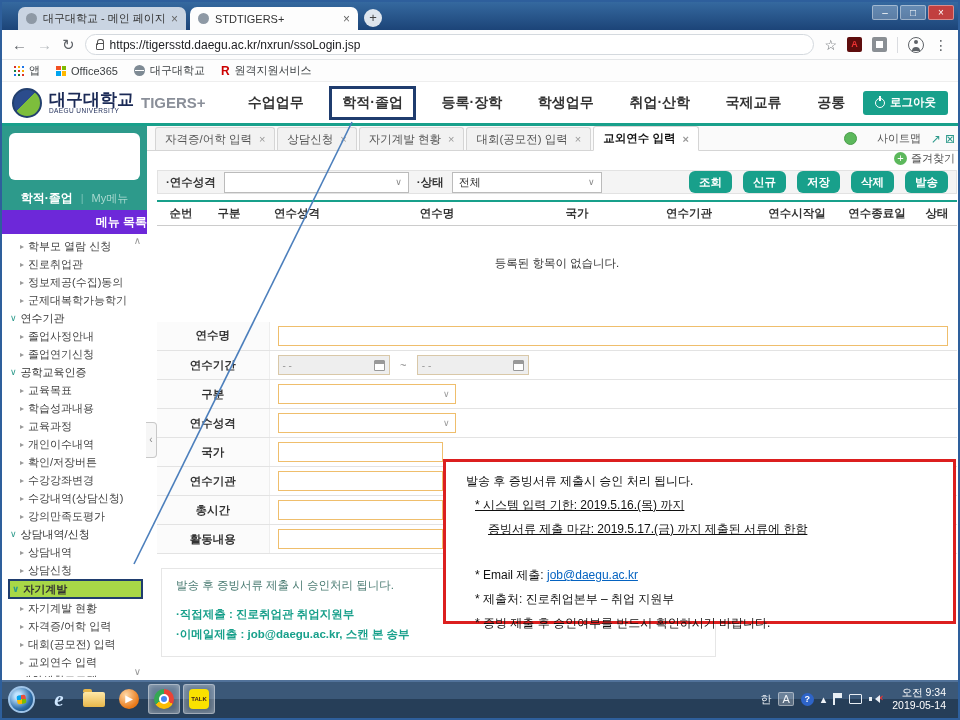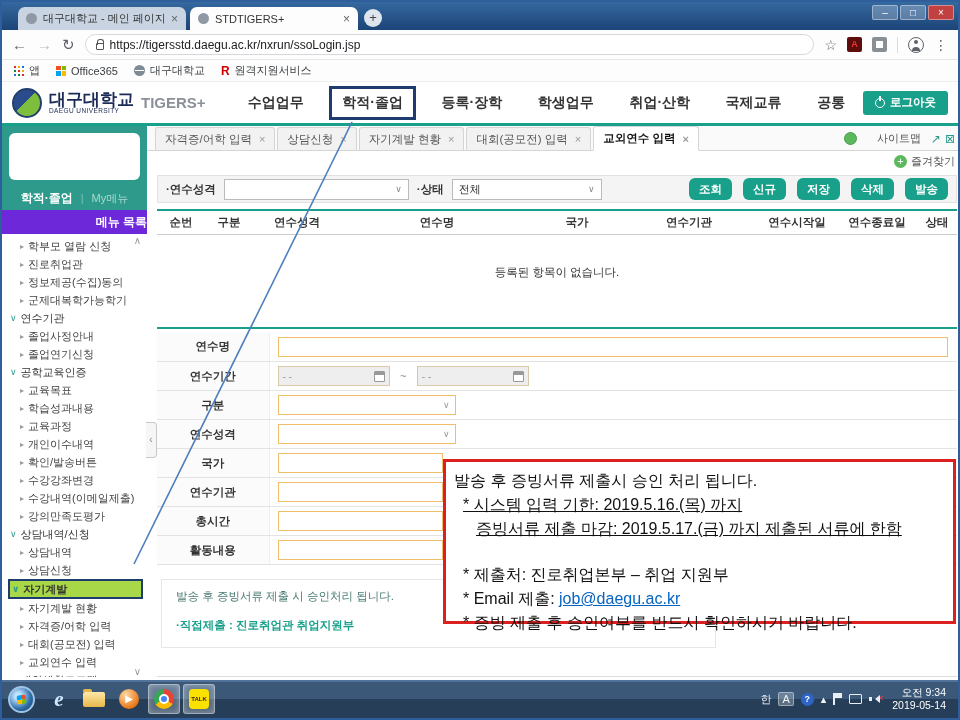--- a/index.html
+++ b/index.html
@@ -125,21 +125,21 @@
 
   .notes { margin:14px 0 0 14px; width:555px; border:1px solid #E6E6E6; padding:9px 14px; background:#fff; }
   .notes .n1 { font-size:11.5px; color:#4A7B72; margin-bottom:14px; }
   .notes .n2 { font-size:11.5px; font-weight:bold; color:#18A08B; margin-bottom:5px; }
   .footline { margin:28px 10px 0; border:none; border-top:1px solid #DDD; }
 
   .collapser { position:absolute; left:-1px; top:296px; width:11px; height:36px; background:#F6F6F6; border:1px solid #C8C8C8; border-left:none; border-radius:0 4px 4px 0; color:#888; font-size:10px; line-height:34px; text-align:center; }
 
   
   .lineoverlay { position:absolute; left:0; top:0; width:956px; height:716px; pointer-events:none; z-index:40; }
-  .redbox { position:absolute; left:441px; top:457px; width:513px; height:165px; background:#fff; border:3px solid #DC1F1F; z-index:50; padding:7px 8px; font-size:16px; color:#111; line-height:24px; }
+  .redbox { position:absolute; left:441px; top:457px; width:513px; height:165px; background:#fff; border:3px solid #DC1F1F; z-index:50; padding:7px 20px; font-size:12px; color:#111; line-height:24px; }
   .redbox .u { text-decoration:underline; }
   .redbox .ind1 { padding-left:9px; }
   .redbox .ind2 { padding-left:22px; }
   .redbox .gap { height:22px; }
   .redbox a { color:#0563C1; text-decoration:underline; }
   .redbox .row { white-space:nowrap; }
 
   
   .taskbar { position:absolute; left:0; bottom:0; width:956px; height:38px; background:linear-gradient(#51729A 0 2px,#3B5878 2px 50%,#263E58 50% 100%); display:flex; align-items:center; padding:0 6px; z-index:60; }
   .orb { width:27px; height:27px; border-radius:50%; border:2px solid #9FC4E8; background:radial-gradient(circle at 35% 35%, #BFE3FF 0 15%, #2E6DA8 60%, #16395E 100%); position:relative; margin-right:8px; }
@@ -310,29 +310,29 @@
         <div class="mi">
             <span class="ar">▸</span>
             <span>교육과정</span>
           </div>
         <div class="mi">
             <span class="ar">▸</span>
             <span>개인이수내역</span>
           </div>
         <div class="mi">
             <span class="ar">▸</span>
-            <span>확인/발송버튼</span>
+            <span>확인/저장버튼</span>
           </div>
         <div class="mi">
             <span class="ar">▸</span>
             <span>수강강좌변경</span>
           </div>
         <div class="mi">
             <span class="ar">▸</span>
-            <span>수강내역(이메일제출)</span>
+            <span>수강내역(상담신청)</span>
           </div>
         <div class="mi">
             <span class="ar">▸</span>
             <span>강의만족도평가</span>
           </div>
         <div class="mi grp">
             <span class="ar">∨</span>
             <span>상담내역/신청</span>
           </div>
         <div class="mi">
@@ -515,38 +515,39 @@
         <tr>
           <td class="fl">활동내용</td>
           <td class="fv"><input class="inp" style=""></td>
         </tr>
       </tbody>
         </table>
 
       <div class="notes">
         <div class="n1">발송 후 증빙서류 제출 시 승인처리 됩니다.</div>
         <div class="n2">·직접제출 : 진로취업관 취업지원부</div>
+        <div class="n2">·이메일제출 : job@daegu.ac.kr, 스캔 본 송부</div>
       </div>
       <hr class="footline">
 
       <div class="collapser">‹</div>
     </main>
   </div>
 
   <svg class="lineoverlay" viewBox="0 0 956 716">
     <line x1="350" y1="120" x2="132" y2="562" stroke="#4C7FBC" stroke-width="1.6"></line>
   </svg>
 
   <div class="redbox">
     <div class="row">발송 후 증빙서류 제출시 승인 처리 됩니다.</div>
     <div class="row ind1 u">* 시스템 입력 기한: 2019.5.16.(목) 까지</div>
     <div class="row ind2 u">증빙서류 제출 마감: 2019.5.17.(금) 까지 제출된 서류에 한함</div>
     <div class="gap"></div>
+    <div class="row ind1"><span>* Email 제출: </span><a>job@daegu.ac.kr</a></div>
     <div class="row ind1">* 제출처: 진로취업본부 – 취업 지원부</div>
-    <div class="row ind1"><span>* Email 제출: </span><a>job@daegu.ac.kr</a></div>
     <div class="row ind1">* 증빙 제출 후 승인여부를 반드시 확인하시기 바랍니다.</div>
   </div>
 
   <div class="taskbar">
     <div class="orb"></div>
     <div class="tslot">
         <span class="ie-ic">e</span>
       </div>
     <div class="tslot">
         <span class="folder-ic"></span>

